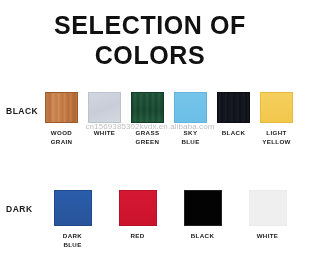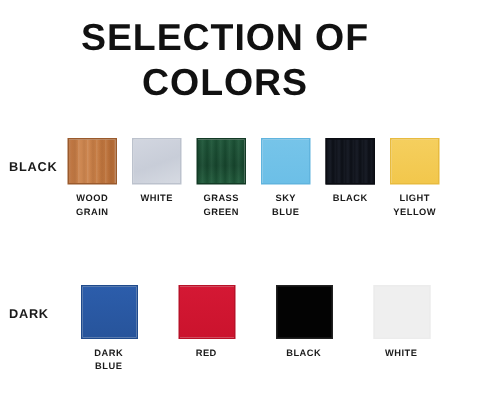--- a/index.html
+++ b/index.html
@@ -240,14 +240,15 @@
       </div>
 
       <div class="swatch-cell">
         <div class="swatch-box tex-offwhite"></div>
         <div class="swatch-caption">WHITE</div>
       </div>
 
     </div>
   </div>
 
+  <div class="watermark">cn1569385302kvdx.en.alibaba.com</div>
 
 </div>
 
 </body></html>

